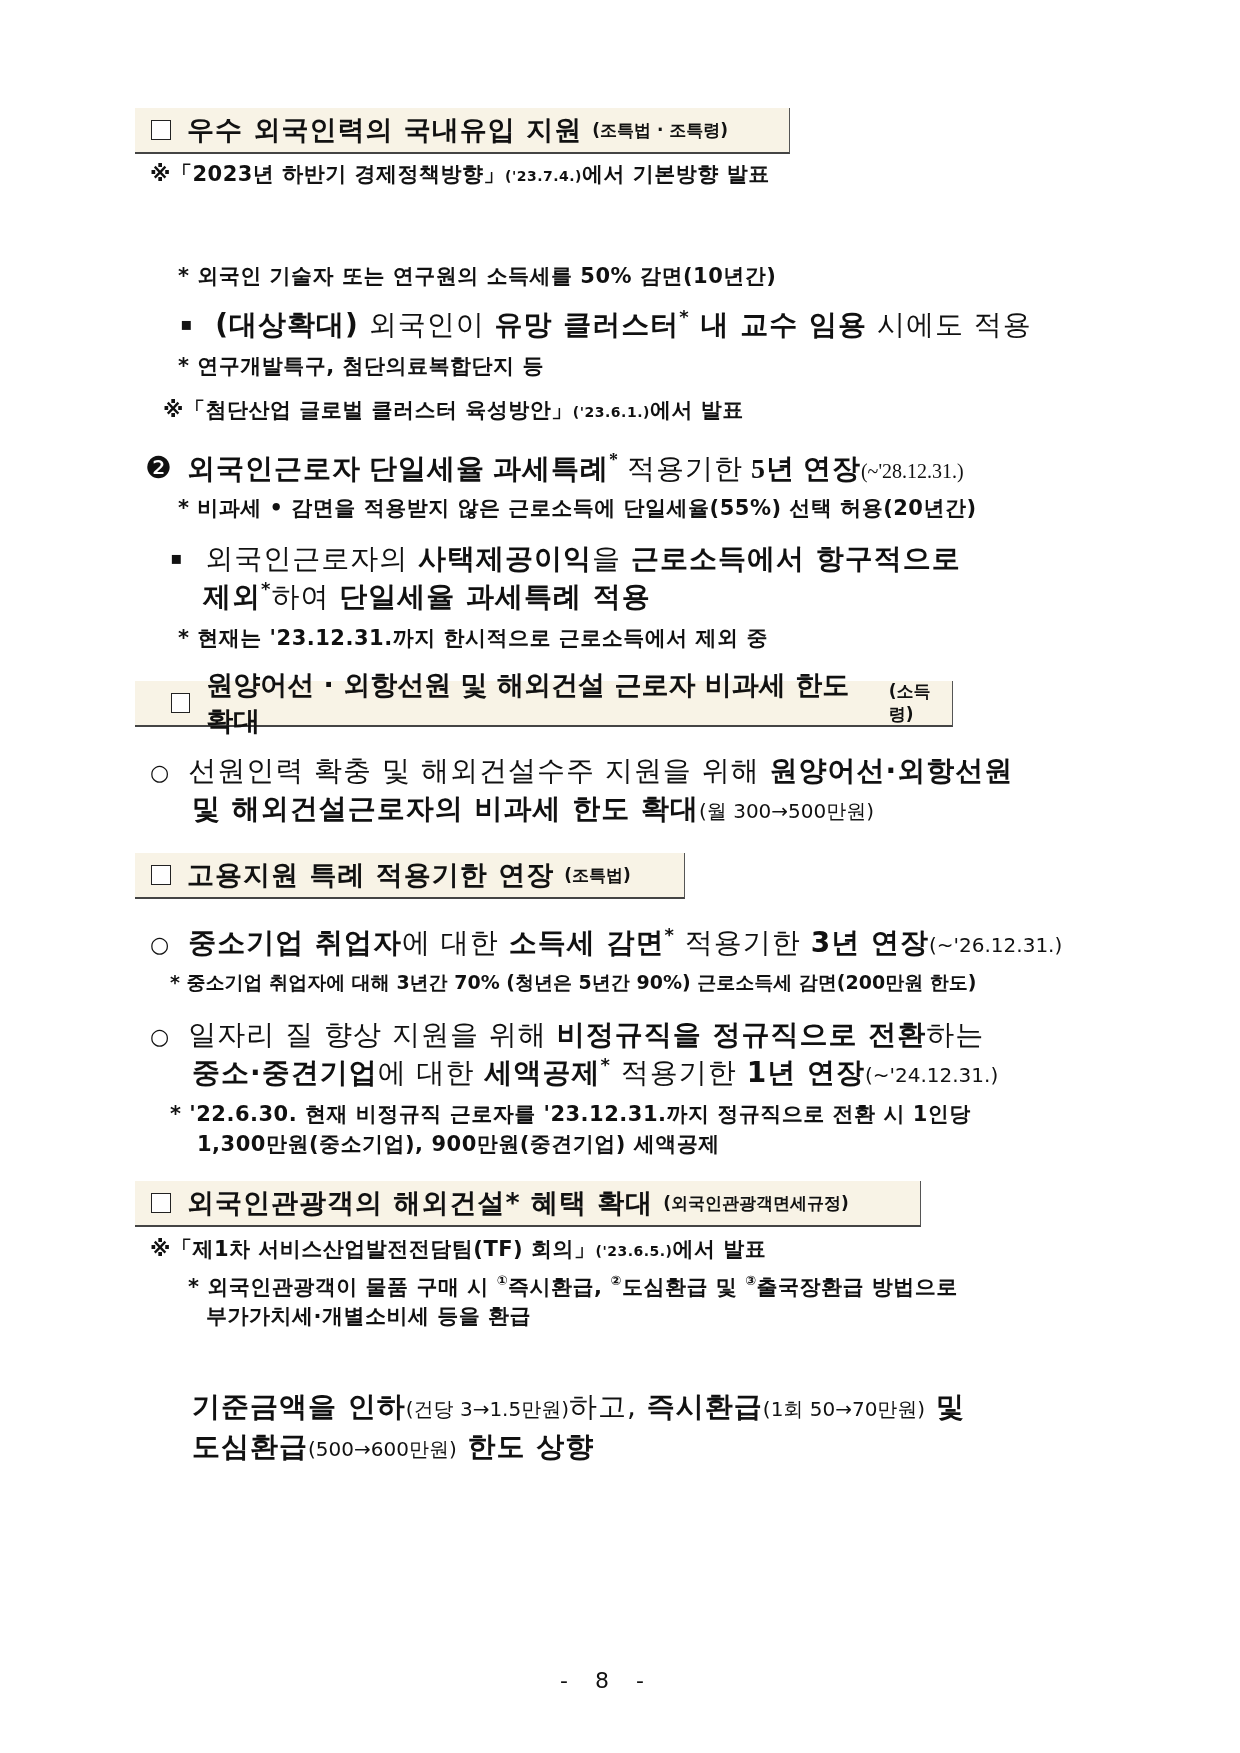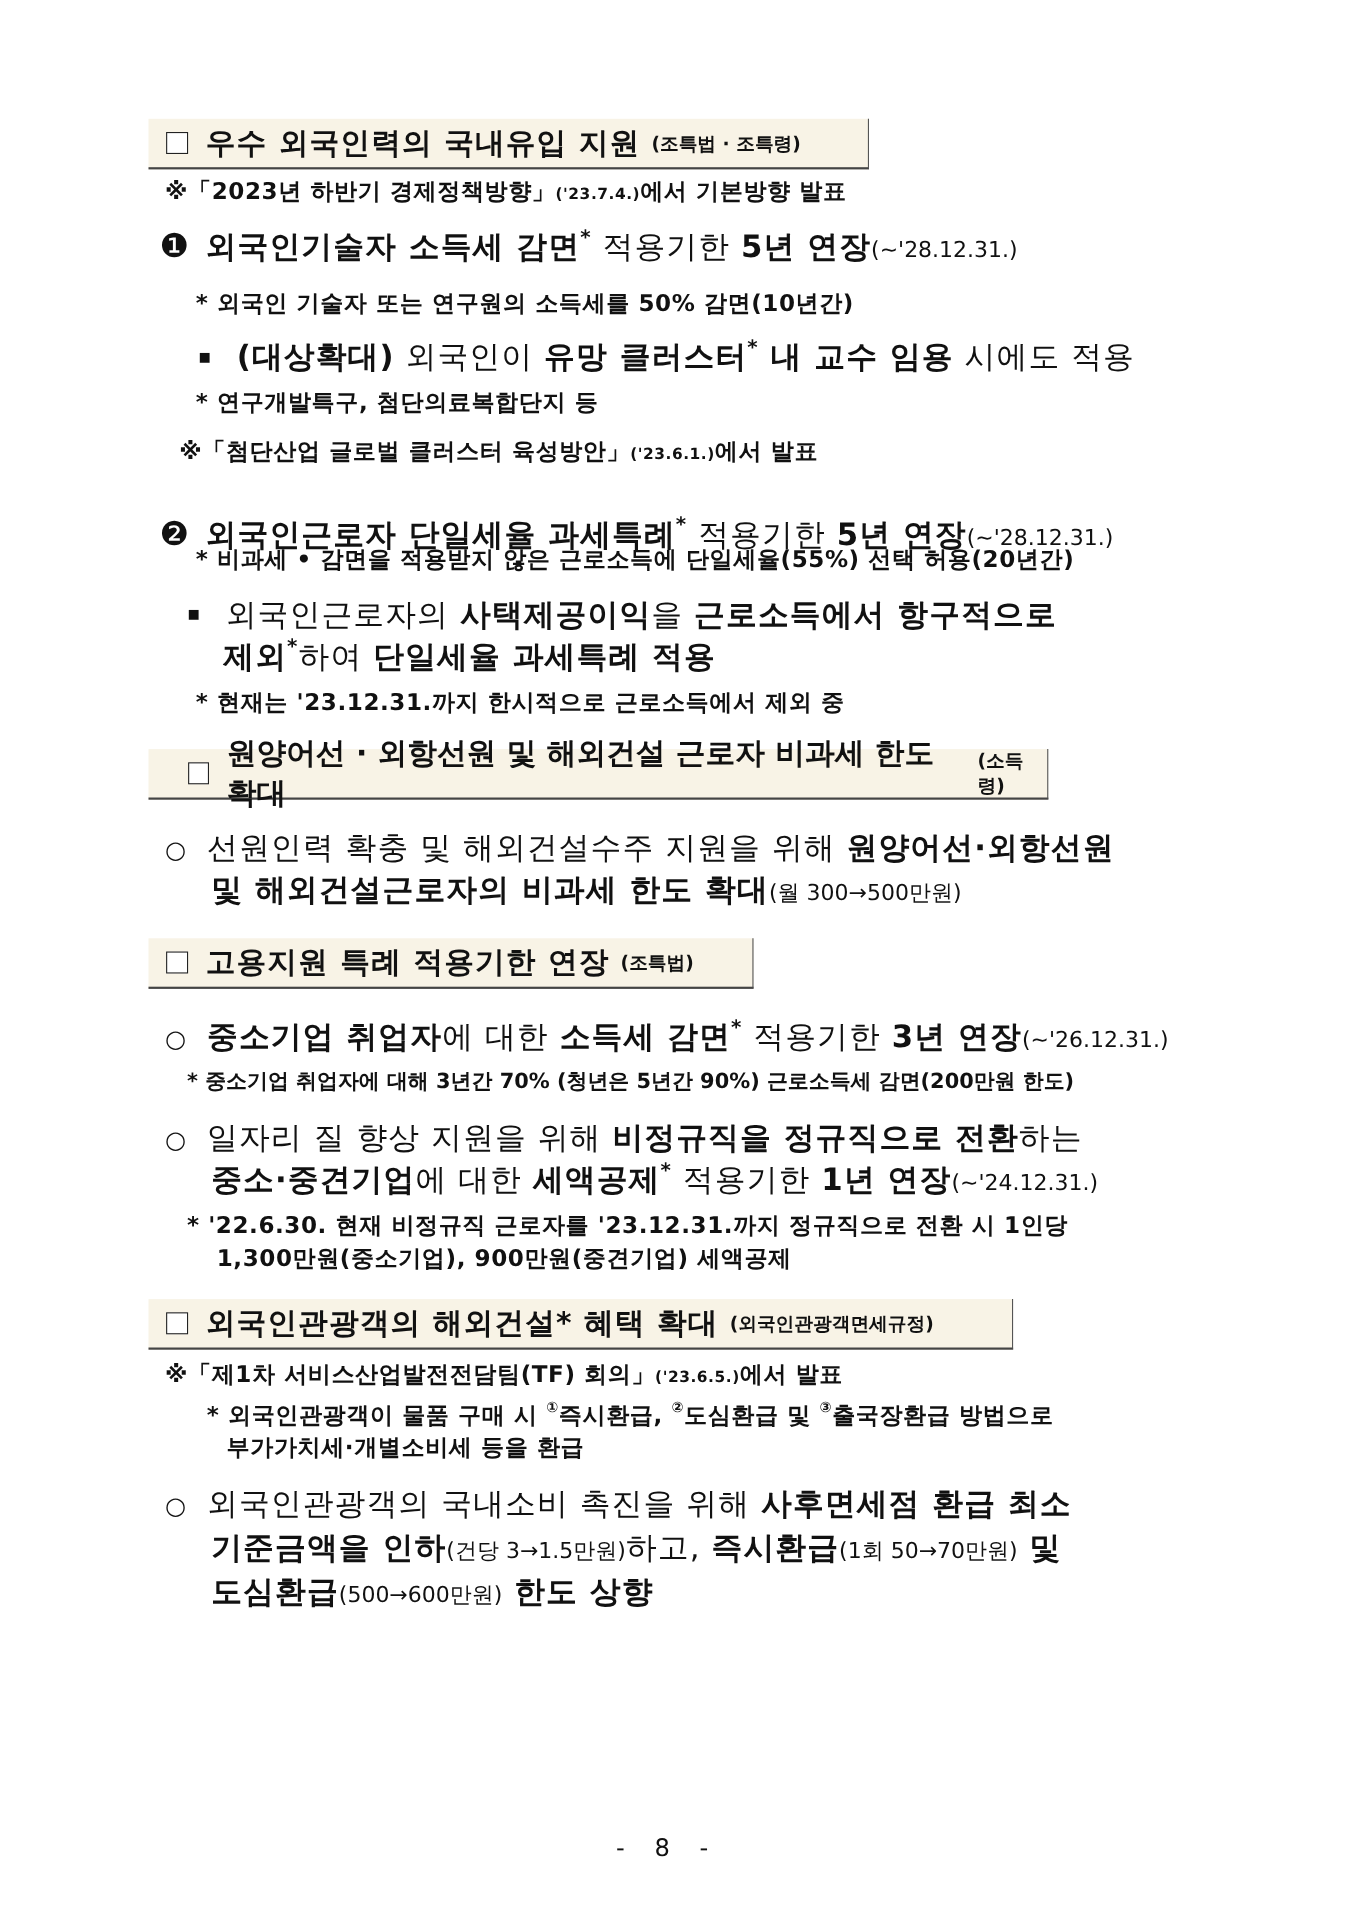--- a/index.html
+++ b/index.html
@@ -34,35 +34,32 @@
   <div class="hbox" style="left:135px; top:108px; width:655px;">
     <span class="sq"></span>
     <span class="ht">우수 외국인력의 국내유입 지원</span>
     <span class="hs">(조특법 · 조특령)</span>
   </div>
 
   <div class="abs note" style="left:150px; top:160px;">
     <span>※「2023년 하반기 경제정책방향」</span><small>('23.7.4.)</small><span>에서 기본방향 발표</span>
   </div>
 
-  <div class="abs big" style="left:145px; top:206px;">
-    <span class="num">❶</span><b>외국인기술자 소득세 감면</b><span class="star">*</span><span> 적용기한 </span><b>5년 연장</b><span class="sm">(~'28.12.31.)</span>
-  </div>
   <div class="abs note" style="left:178px; top:262px;">* 외국인 기술자 또는 연구원의 소득세를 50% 감면(10년간)</div>
 
   <div class="abs big" style="left:170px; top:306px;margin-left:10px;">
     <span class="bullet">▪</span><b>(대상확대)</b><span> 외국인이 </span><b>유망 클러스터</b><span class="star">*</span><b> 내 교수 임용</b><span> 시에도 적용</span>
   </div>
   <div class="abs note" style="left:178px; top:352px;">* 연구개발특구, 첨단의료복합단지 등</div>
 
   <div class="abs note" style="left:163px; top:396px;">
     <span>※「첨단산업 글로벌 클러스터 육성방안」</span><small>('23.6.1.)</small><span>에서 발표</span>
   </div>
 
-  <div class="abs big" style="left:145px; top:467px;">
+  <div class="abs big" style="left:145px; top:450px;font-family:Liberation Serif, serif;">
     <span class="num">❷</span><b>외국인근로자 단일세율 과세특례</b><span class="star">*</span><span> 적용기한 </span><b>5년 연장</b><span class="sm">(~'28.12.31.)</span>
   </div>
   <div class="abs note" style="left:178px; top:494px;">* 비과세 • 감면을 적용받지 않은 근로소득에 단일세율(55%) 선택 허용(20년간)</div>
 
   <div class="abs big" style="left:170px; top:540px;">
     <span class="bullet">▪</span><span>외국인근로자의 </span><b>사택제공이익</b><span>을 </span><b>근로소득에서 항구적으로</b>
   </div>
   <div class="abs big" style="left:203px; top:578px;">
     <b>제외</b><span class="star">*</span><span>하여 </span><b>단일세율 과세특례 적용</b>
   </div>
@@ -108,23 +105,20 @@
   </div>
 
   <div class="abs note" style="left:150px; top:1235px;">
     <span>※「제1차 서비스산업발전전담팀(TF) 회의」</span><small>('23.6.5.)</small><span>에서 발표</span>
   </div>
   <div class="abs note" style="left:188px; top:1273px;text-align:center;">
     <span>* 외국인관광객이 물품 구매 시 </span><span class="sup">①</span><span>즉시환급, </span><span class="sup">②</span><span>도심환급 및 </span><span class="sup">③</span><span>출국장환급 방법으로</span>
   </div>
   <div class="abs note" style="left:206px; top:1302px;">부가가치세·개별소비세 등을 환급</div>
 
-  <div class="abs big" style="left:150px; top:1348px;">
-    <span class="circ">○</span><span>외국인관광객의 국내소비 촉진을 위해 </span><b>사후면세점 환급 최소</b>
-  </div>
   <div class="abs big" style="left:192px; top:1388px;">
     <b>기준금액을 인하</b><span class="sm">(건당 3→1.5만원)</span><span>하고, </span><b>즉시환급</b><span class="sm">(1회 50→70만원)</span><b> 및</b>
   </div>
   <div class="abs big" style="left:192px; top:1428px;">
     <b>도심환급</b><span class="sm">(500→600만원)</span><b> 한도 상향</b>
   </div>
 
   <div class="abs pgno" style="left:560px; top:1668px;">- 8 -</div>
 
 </div>

